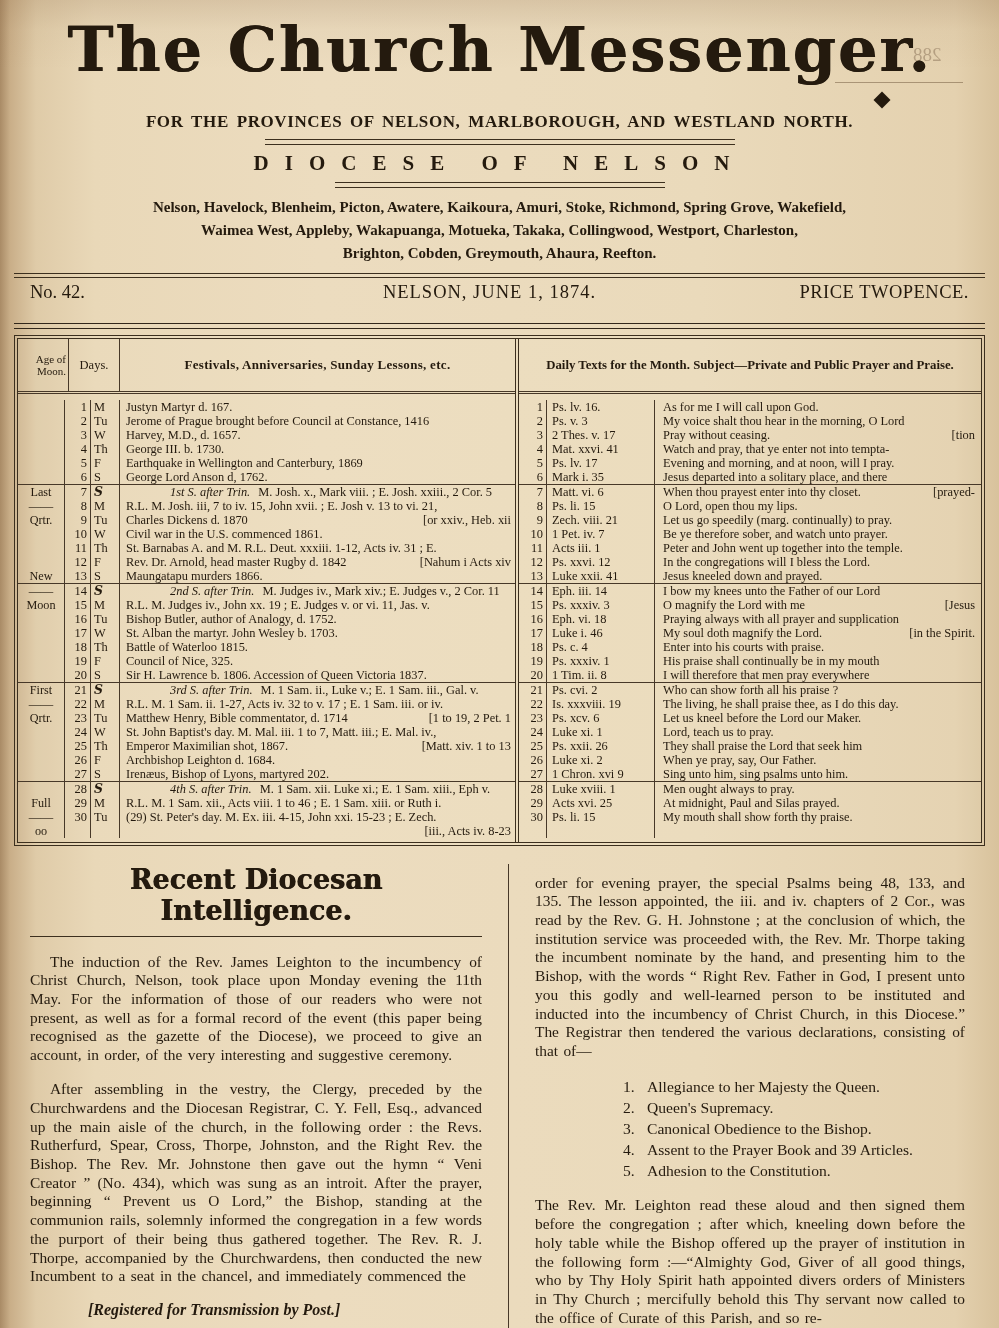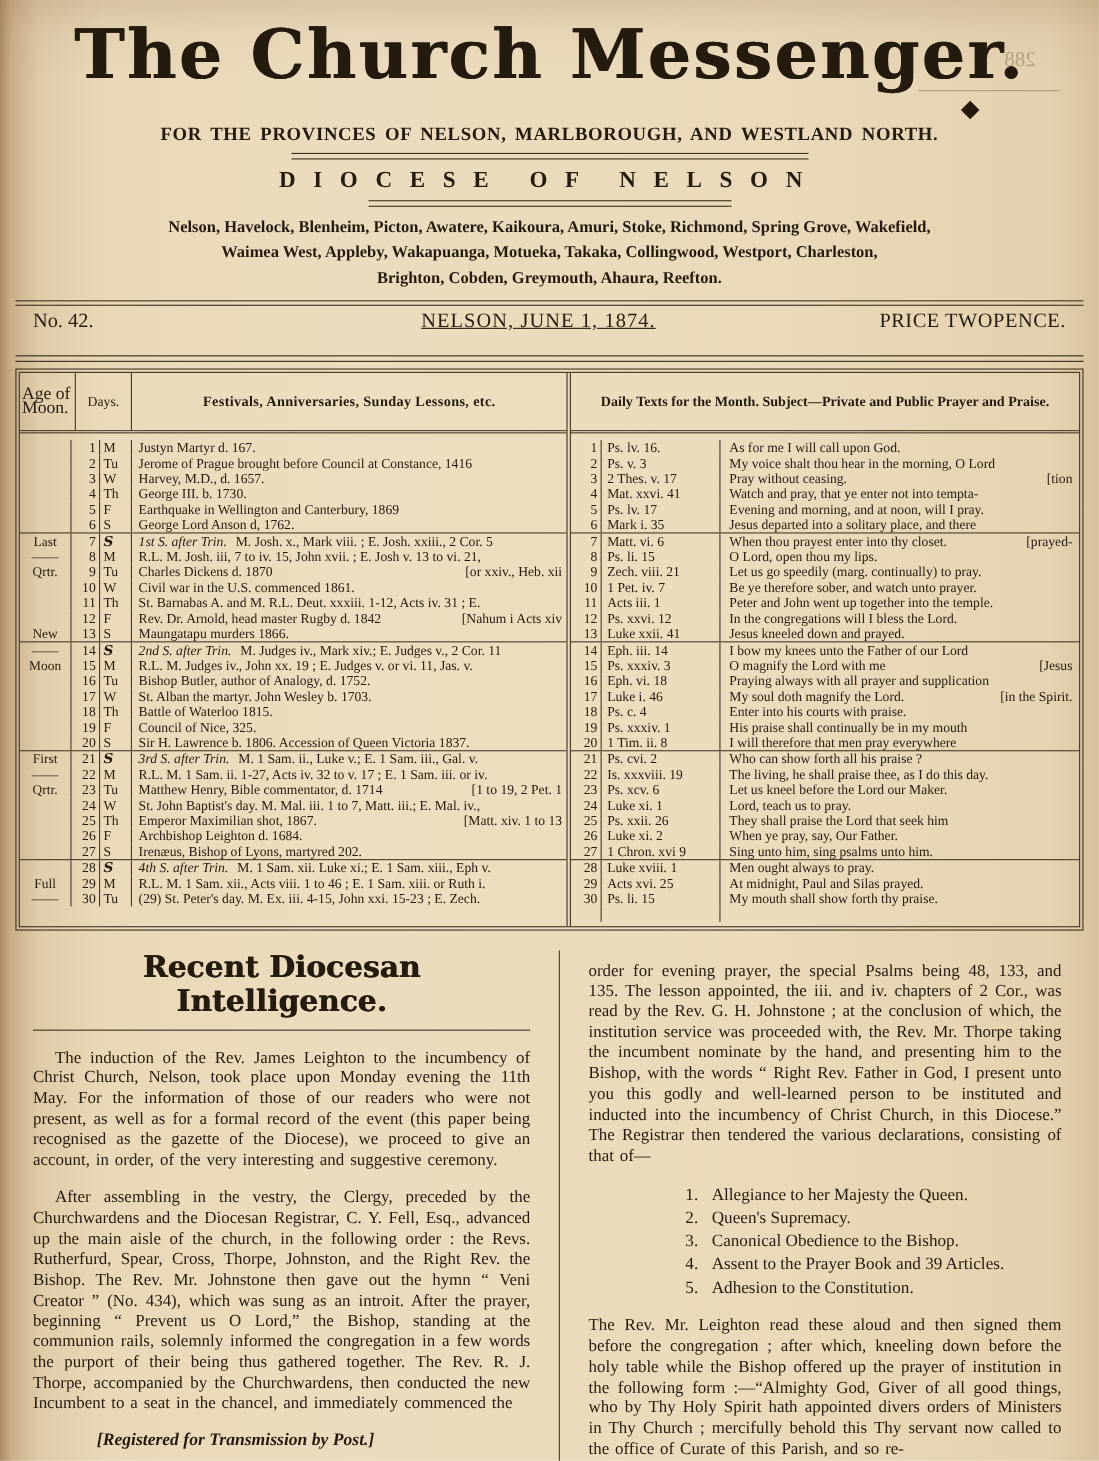--- a/index.html
+++ b/index.html
@@ -23,44 +23,44 @@
   .subtitle{margin-top:28px;font-size:17px;font-weight:bold;letter-spacing:0.6px;word-spacing:3px;}
   .rule2{height:4px;border-top:1.4px solid #3c2f1e;border-bottom:1.4px solid #3c2f1e;}
   .rule-sub{width:470px;margin:7px auto 6px auto;}
   .rule-dio{width:330px;margin:6px auto 8px auto;}
   .diocese{font-size:21px;font-weight:bold;letter-spacing:16px;}
   .towns{margin-top:6px;font-size:15px;font-weight:bold;line-height:23px;}
   
   .rule-thin2{height:3px;border-top:1px solid #3c2f1e;border-bottom:1px solid #3c2f1e;margin:8px 14px 0 14px;}
   .info-row{display:flex;align-items:baseline;margin:4px 30px 20px 30px;font-size:18.5px;}
   .info-left{width:220px;text-align:left;}
-  .info-center{flex:1;text-align:center;letter-spacing:1px;text-decoration:underline;}
+  .info-center{flex:1;text-align:center;letter-spacing:1px;}
   .info-right{width:240px;text-align:right;letter-spacing:0.5px;}
   .rule-heavy{height:4px;border-top:1.7px solid #32271a;border-bottom:1.7px solid #32271a;margin:2px 14px 6px 14px;}
   
   .calendar{
     margin:0 14px;border:4px double #3c2f1e;display:flex;align-items:stretch;
     background:rgba(255,248,232,0.06);
   }
   .cal-left{width:497px;display:flex;flex-direction:column;}
   .cal-right{flex:1;display:flex;flex-direction:column;border-left:4px double #3c2f1e;}
   .cal-head{display:flex;align-items:stretch;border-bottom:3px double #473828;height:52px;}
-  .h-moon{width:46px;border-right:1px solid #473828;font-size:16px;line-height:12.5px;display:flex;align-items:center;justify-content:center;text-align:left;padding:2px;}
+  .h-moon{width:46px;border-right:1px solid #473828;font-size:11px;line-height:12.5px;display:flex;align-items:center;justify-content:center;text-align:right;padding:2px;}
   .h-days{width:50px;border-right:1px solid #473828;font-size:12.5px;display:flex;align-items:center;justify-content:center;}
   .h-fest{flex:1;font-size:13px;font-weight:bold;display:flex;align-items:center;justify-content:center;text-align:center;letter-spacing:0.3px;}
   .h-right{flex:1;font-size:12.8px;font-weight:bold;display:flex;align-items:center;justify-content:center;text-align:center;}
   .cal-rows{padding-top:6px;padding-bottom:4px;}
   .crow{display:flex;height:14px;line-height:14px;font-size:12.4px;white-space:nowrap;}
   .crow.group{border-top:1px solid #473828;}
   .c-moon{width:46px;border-right:1px solid #473828;text-align:center;font-size:12.2px;overflow:hidden;}
   .c-num{width:22px;border-right:1px solid #473828;text-align:right;padding-right:3px;}
   .c-day{width:25px;border-right:1px solid #473828;padding-left:3px;}
   .c-day.sunday{font-family:"DejaVu Serif",serif;font-weight:bold;font-style:italic;}
   .c-fest{flex:1;padding-left:6px;padding-right:4px;display:flex;justify-content:space-between;overflow:hidden;}
-  .c-fest .em{font-style:italic;padding-right:5px;}
+  .c-fest .em{font-style:italic;padding-right:5px;margin-left:44px;}
   .tail{text-align:right;padding-left:6px;}
   .r-num{width:24px;border-right:1px solid #473828;text-align:right;padding-right:3px;}
   .r-ref{width:102px;border-right:1px solid #473828;padding-left:5px;overflow:hidden;}
   .r-text{flex:1;padding-left:8px;padding-right:6px;display:flex;justify-content:space-between;overflow:hidden;}
   
   .articles{position:relative;display:flex;margin:12px 34px 0 30px;}
   .art-left{width:452px;}
   .art-divider{width:1px;background:#473828;margin:6px 26px 0 26px;}
   .art-right{flex:1;}
   .art-heading{text-align:center;font-size:27px;margin-top:6px;}
@@ -351,20 +351,29 @@
             </span>
           </div>
           <div class="crow">
             <span class="c-moon">——</span>
             <span class="c-num">30</span>
             <span class="c-day">Tu</span>
             <span class="c-fest">
               <span>(29) St. Peter's day.  M. Ex. iii. 4-15, John xxi. 15-23 ;  E. Zech.</span>
             </span>
           </div>
+          <div class="crow">
+            <span class="c-moon">oo</span>
+            <span class="c-num"></span>
+            <span class="c-day"></span>
+            <span class="c-fest">
+              <span></span>
+              <span class="tail">[iii., Acts iv. 8-23</span>
+            </span>
+          </div>
         </div>
     </div>
     <div class="cal-right">
       <div class="cal-head">
         <div class="h-right">Daily Texts for the Month. Subject—Private and Public Prayer and Praise.</div>
       </div>
       <div class="cal-rows" id="right-rows">
           <div class="crow">
             <span class="r-num">1</span>
             <span class="r-ref">Ps. lv. 16.</span>

